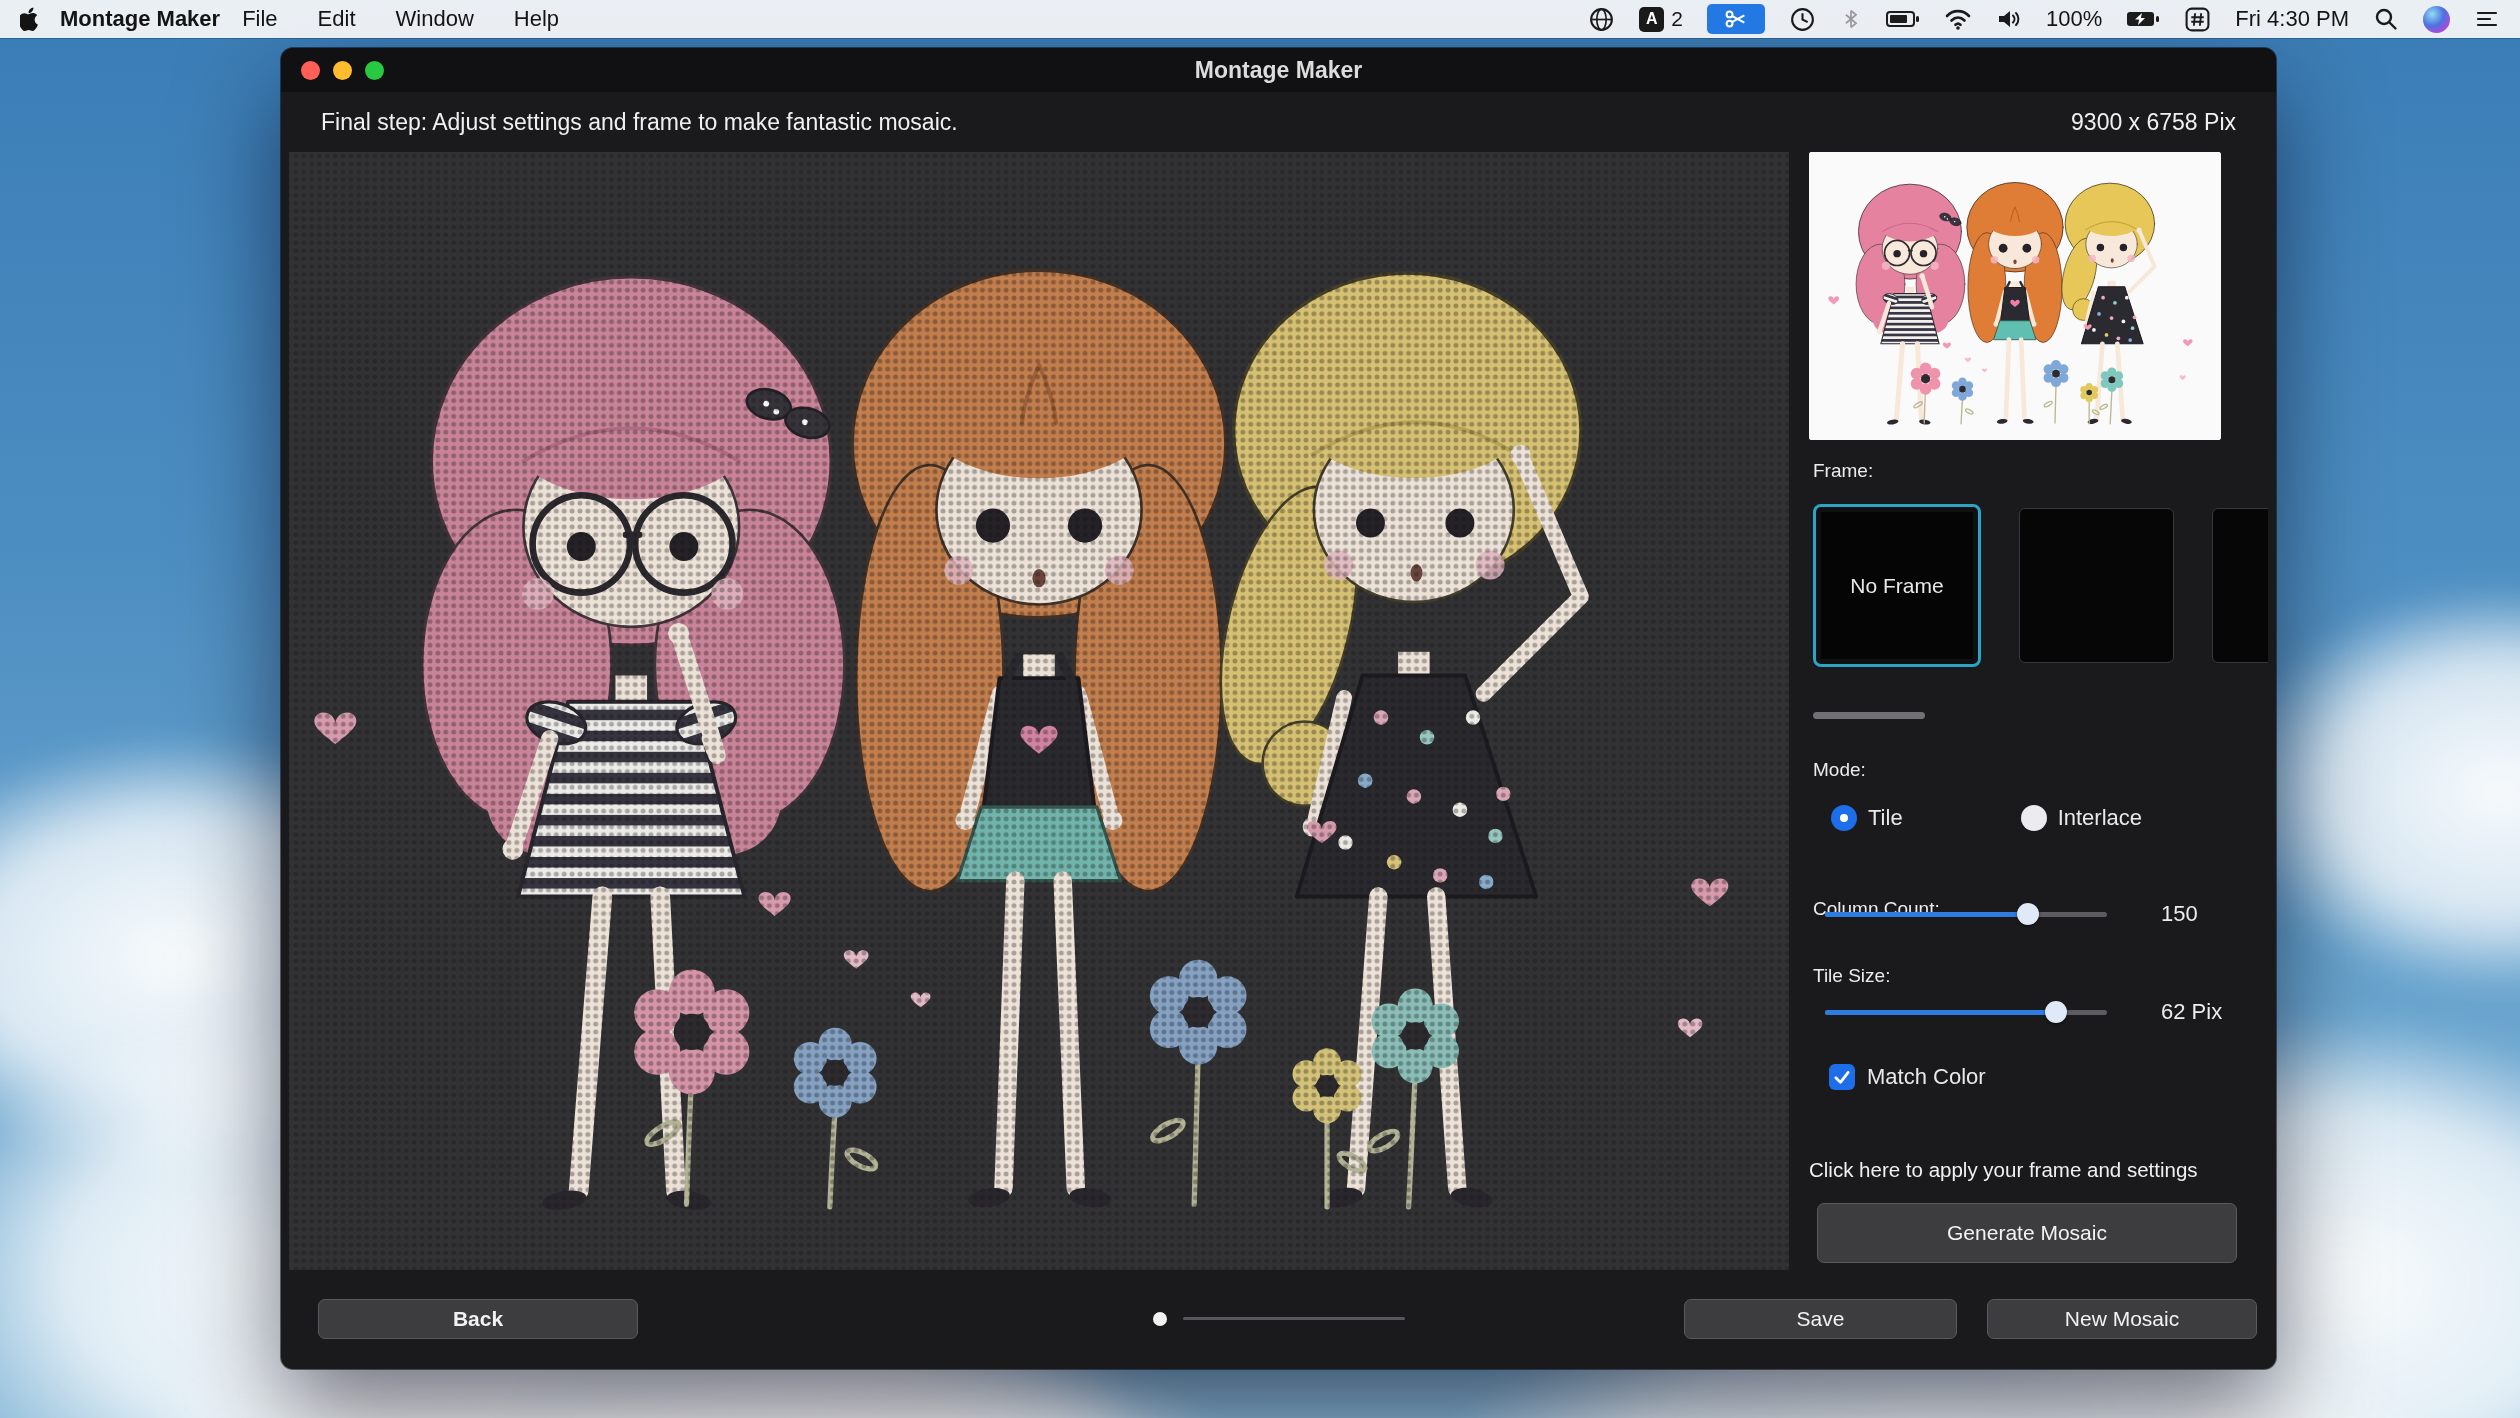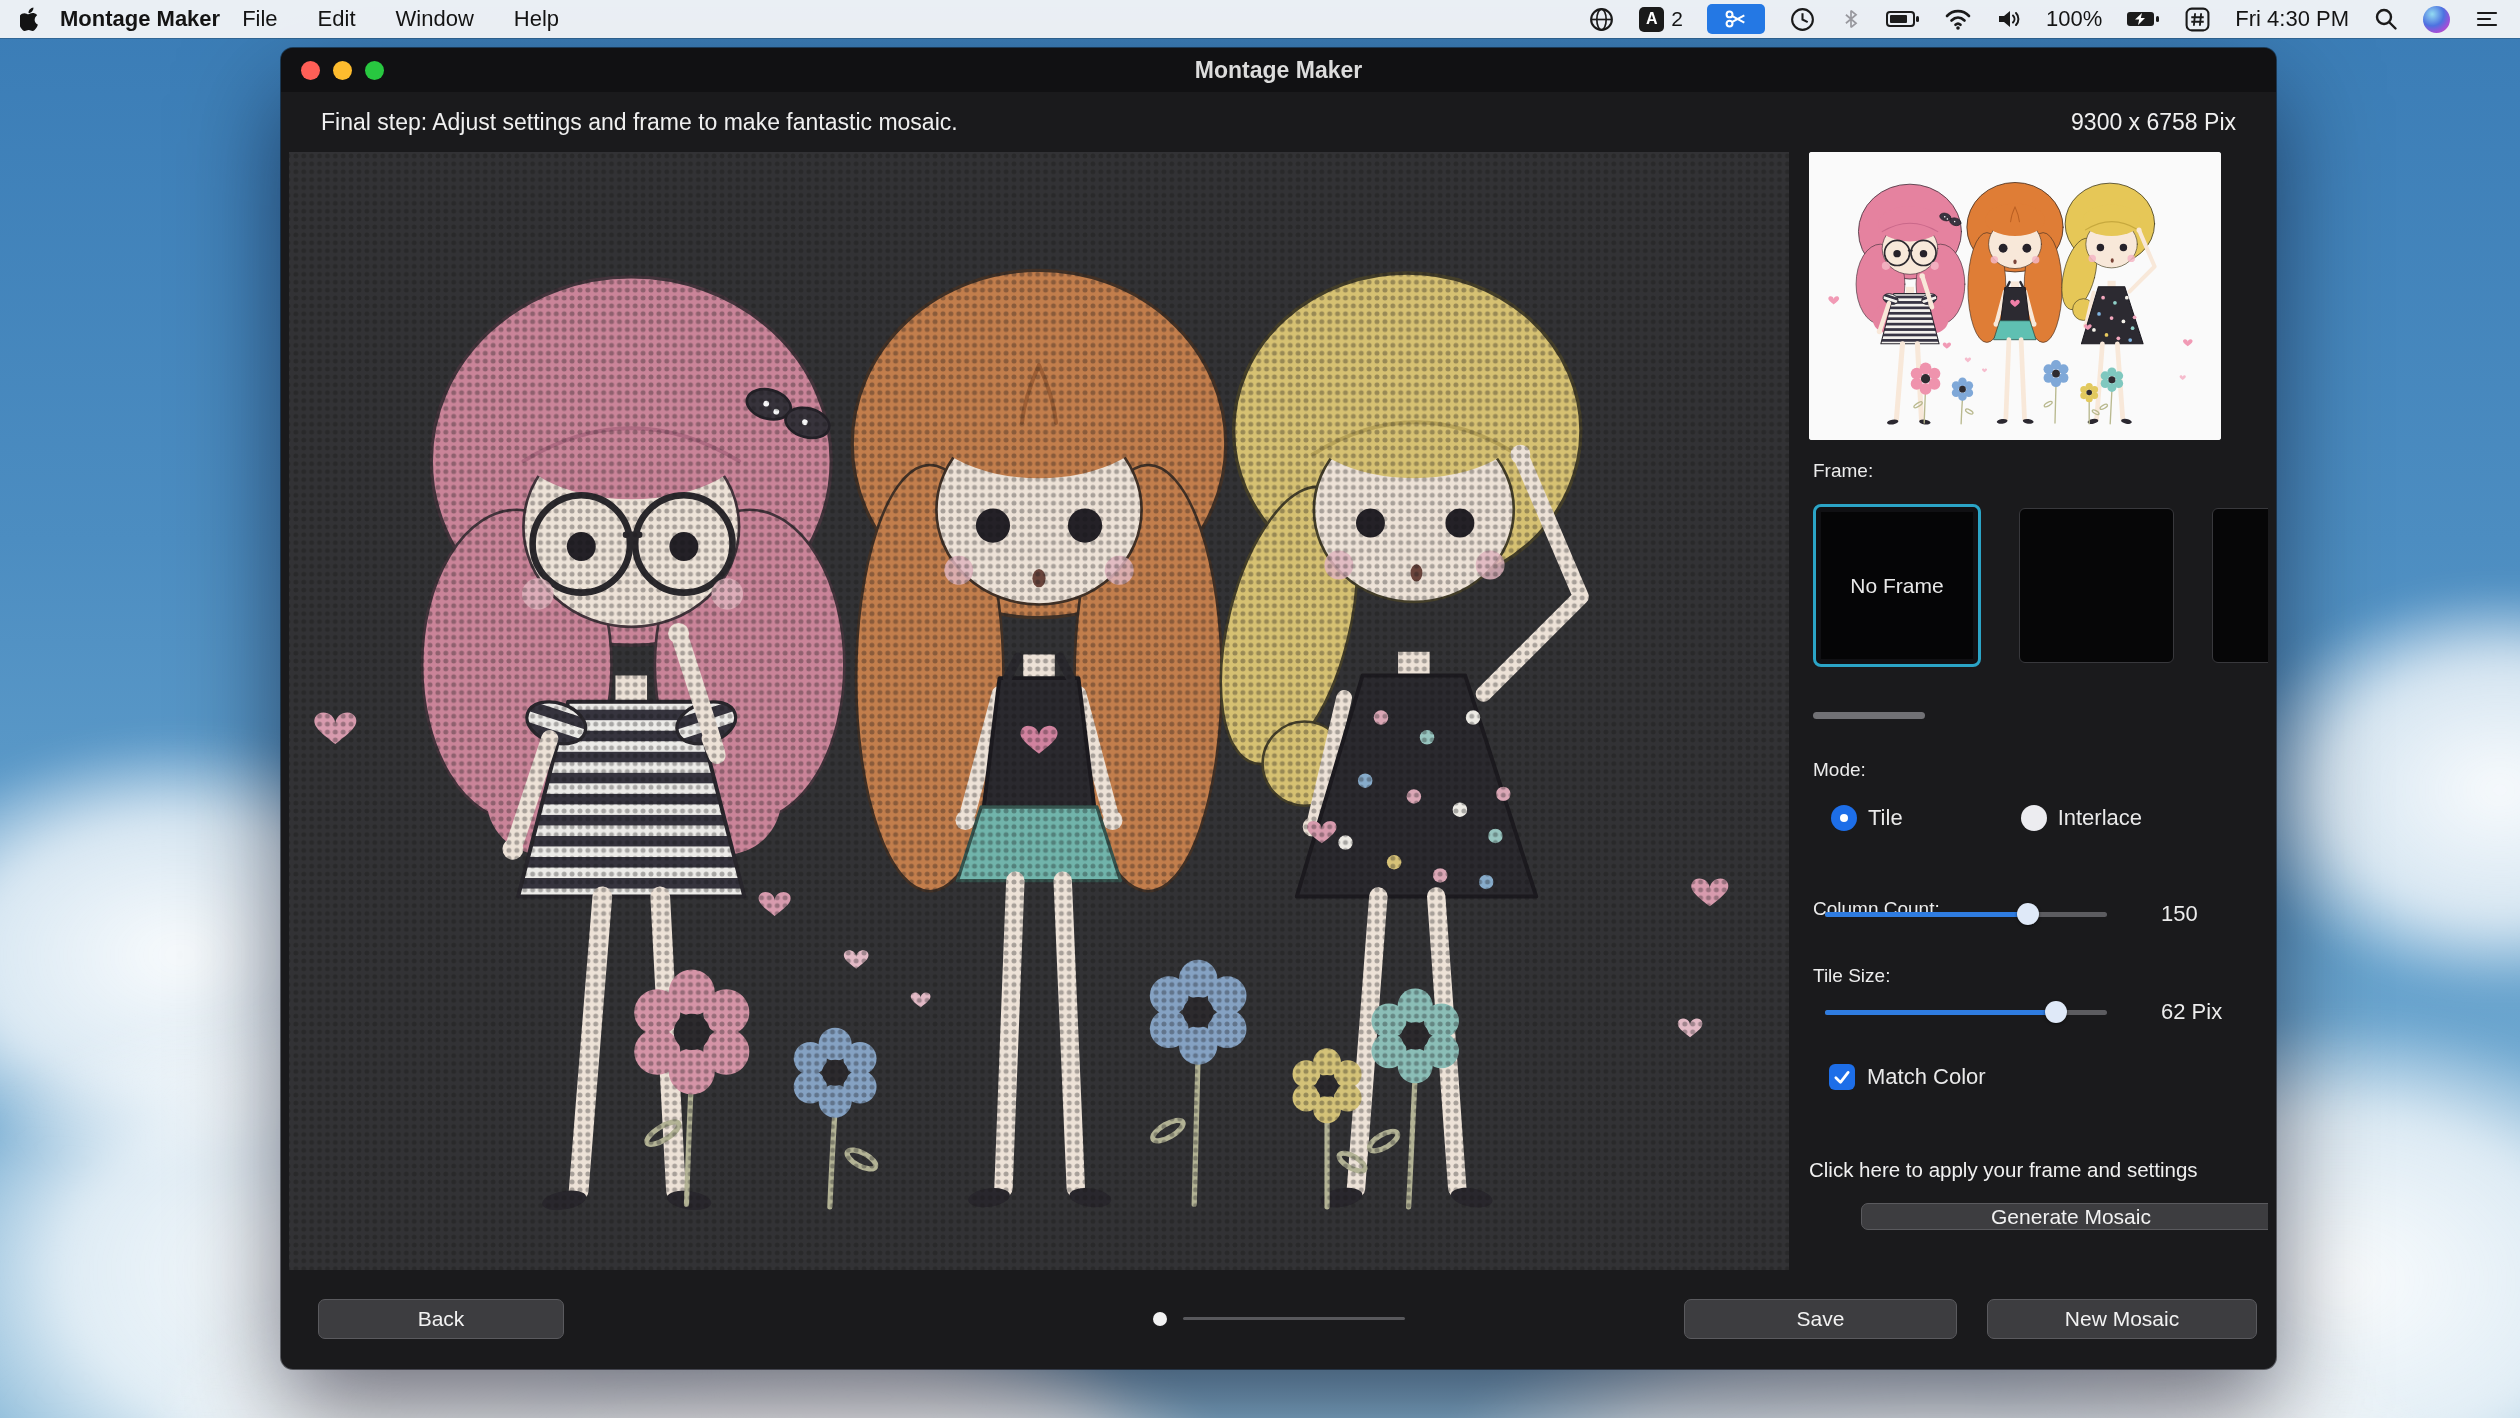--- a/index.html
+++ b/index.html
@@ -82,24 +82,24 @@
     background:#dfe9f8; box-shadow:0 1px 3px rgba(0,0,0,.6); }
   .slider-val { margin-left:54px; font-size:22px; font-weight:500; color:#ececec; }
 
   .check-row { position:absolute; left:24px; top:912px; display:flex; align-items:center; gap:12px; font-size:22px; font-weight:500; }
   .checkbox { width:26px; height:26px; border-radius:6px; background:#1d6ee8; display:flex; align-items:center; justify-content:center; }
 
   .hint { position:absolute; left:4px; top:1006px; width:455px; font-size:20.5px; font-weight:500; color:#f0f0f0; }
 
   .btn { font-family:"Liberation Sans",sans-serif; background:#3d3d40; border:1px solid #5a5a5e; border-radius:7px;
     color:#f2f2f2; font-size:21px; cursor:default; }
-  .btn-generate { position:absolute; left:12px; top:1051px; width:420px; height:27px;margin-left:44px; }
+  .btn-generate { position:absolute; left:12px; top:1051px; width:420px; height:60px; }
 
   
-  .btn-back { position:absolute; left:37px; top:1251px; width:246px; height:40px; }
+  .btn-back { position:absolute; left:37px; top:1251px; width:320px; height:40px;font-weight:bold; }
   .btn-save { position:absolute; left:1403px; top:1251px; width:273px; height:40px; }
   .btn-new  { position:absolute; left:1686px; top:1251px; width:270px; height:40px;margin-left:20px; }
   .pager { position:absolute; left:872px; top:1258px; width:260px; height:26px; }
   .pager .dot { position:absolute; left:0; top:6px; width:14px; height:14px; border-radius:50%; background:#f2f2f2; }
   .pager .line { position:absolute; left:30px; top:11px; width:222px; height:3px; border-radius:2px; background:#58585c; }
 
   .hidden-defs { position:absolute; width:0; height:0; overflow:hidden; }
 </style>
 </head>
 <body>

